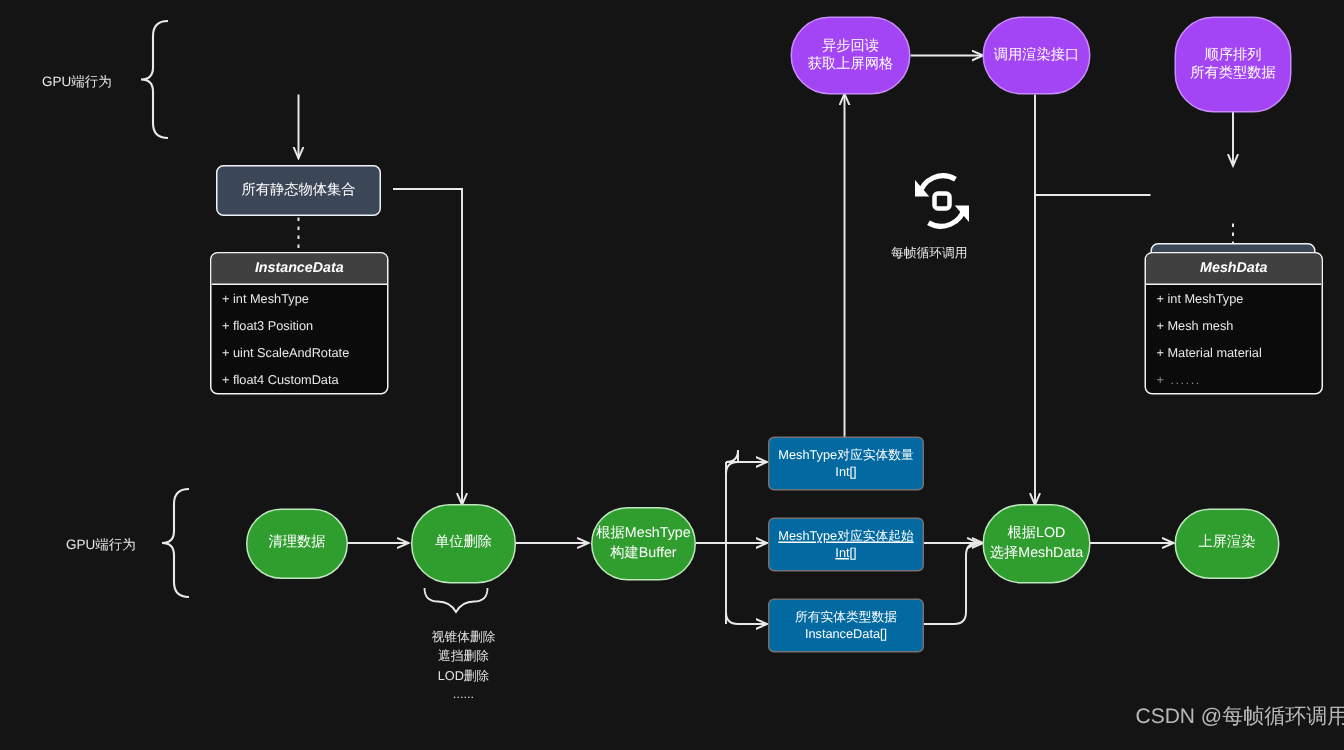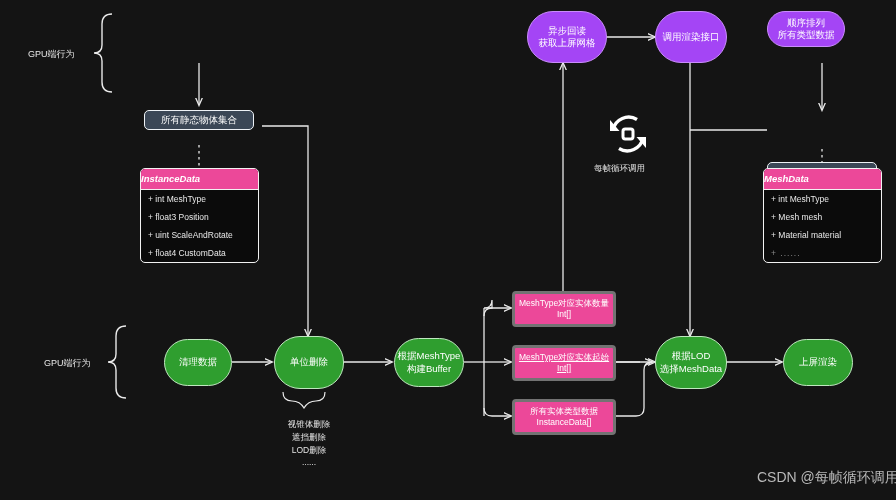--- a/index.html
+++ b/index.html
@@ -64,40 +64,41 @@
     border-radius: 5px;
     z-index: -1;
   }
   .stack::before {
     left: 4px; top: -4px; right: -4px; bottom: 4px;
   }
   .stack::after {
     left: 8px; top: -8px; right: -8px; bottom: 8px;
   }
   .graybox {
-    background: #ec4899;
-    border: 3px solid #737373;
+    background: #0369a1;
+    border: 1px solid #737373;
     border-radius: 4px;
     font-size: 8.5px;
     padding: 3px;
   }
   .uml {
     position: absolute;
     box-sizing: border-box;
     border: 1.5px solid #f2f2f2;
     border-radius: 5px;
     background: #0b0b0b;
     overflow: hidden;
   }
   .uml-title {
-    background: #ec4899;
+    background: #404040;
     color: #ffffff;
     font-style: italic;
     font-weight: bold;
     font-size: 9.5px;
+    text-align: center;
     padding: 4px 0 5px 0;
     border-bottom: 1px solid #f2f2f2;
   }
   .uml-row {
     color: #e8e8e8;
     font-size: 8.5px;
     padding: 4px 0 4px 7px;
   }
   .uml-row.dim { color: #8a8a8a; letter-spacing: 1px; }
   .brace-label {
@@ -186,24 +187,24 @@
 
   <div class="brace-label" style="left:28px; top:48px;">GPU端行为</div>
   <div class="brace-label" style="left:44px; top:357px;">GPU端行为</div>
 
 
   <div class="node pill purple" style="left:527px; top:11px; width:80px; height:52px;">异步回读
 获取上屏网格</div>
 
   <div class="node pill purple" style="left:655px; top:11px; width:72px; height:52px;">调用渲染接口</div>
 
-  <div class="node pill purple" style="left:767px; top:11px; width:78px; height:36px;">顺序排列
+  <div class="node pill purple" style="left:783px; top:11px; width:78px; height:64px;">顺序排列
 所有类型数据</div>
 
-  <div class="node databox stack" style="left:144px; top:110px; width:110px; height:20px;">所有静态物体集合</div>
+  <div class="node databox stack" style="left:144px; top:110px; width:110px; height:34px;">所有静态物体集合</div>
 
   <div class="node databox stack" style="left:767px; top:114px; width:110px; height:34px;margin-top:48px;">所有实体类型数据</div>
 
   <div class="uml" style="left:140px; top:168px; width:119px; height:95px;">
     <div class="uml-title">InstanceData</div>
     <div class="uml-row">+ int MeshType</div>
     <div class="uml-row">+ float3 Position</div>
     <div class="uml-row">+ uint ScaleAndRotate</div>
     <div class="uml-row">+ float4 CustomData</div>
   </div>

